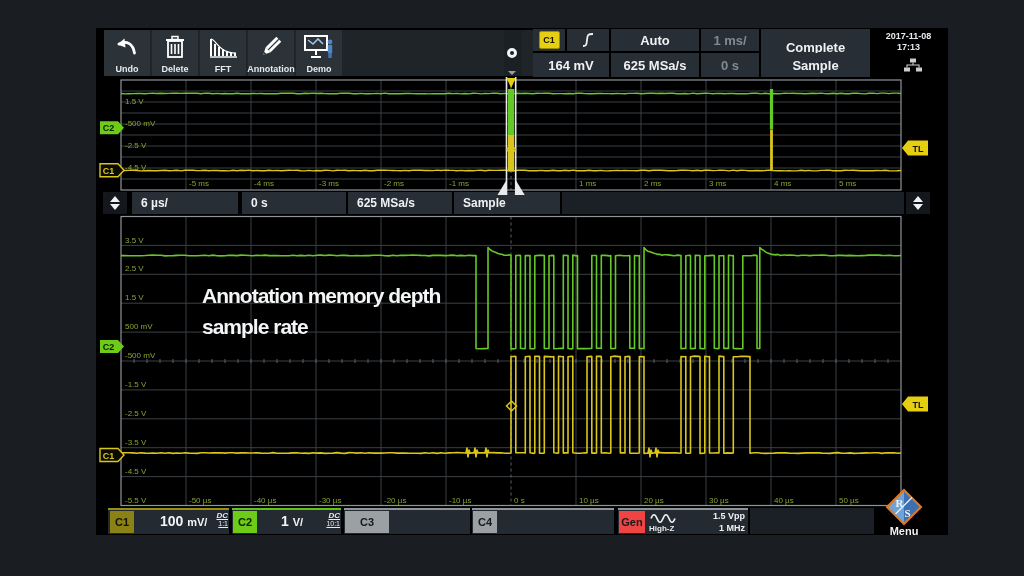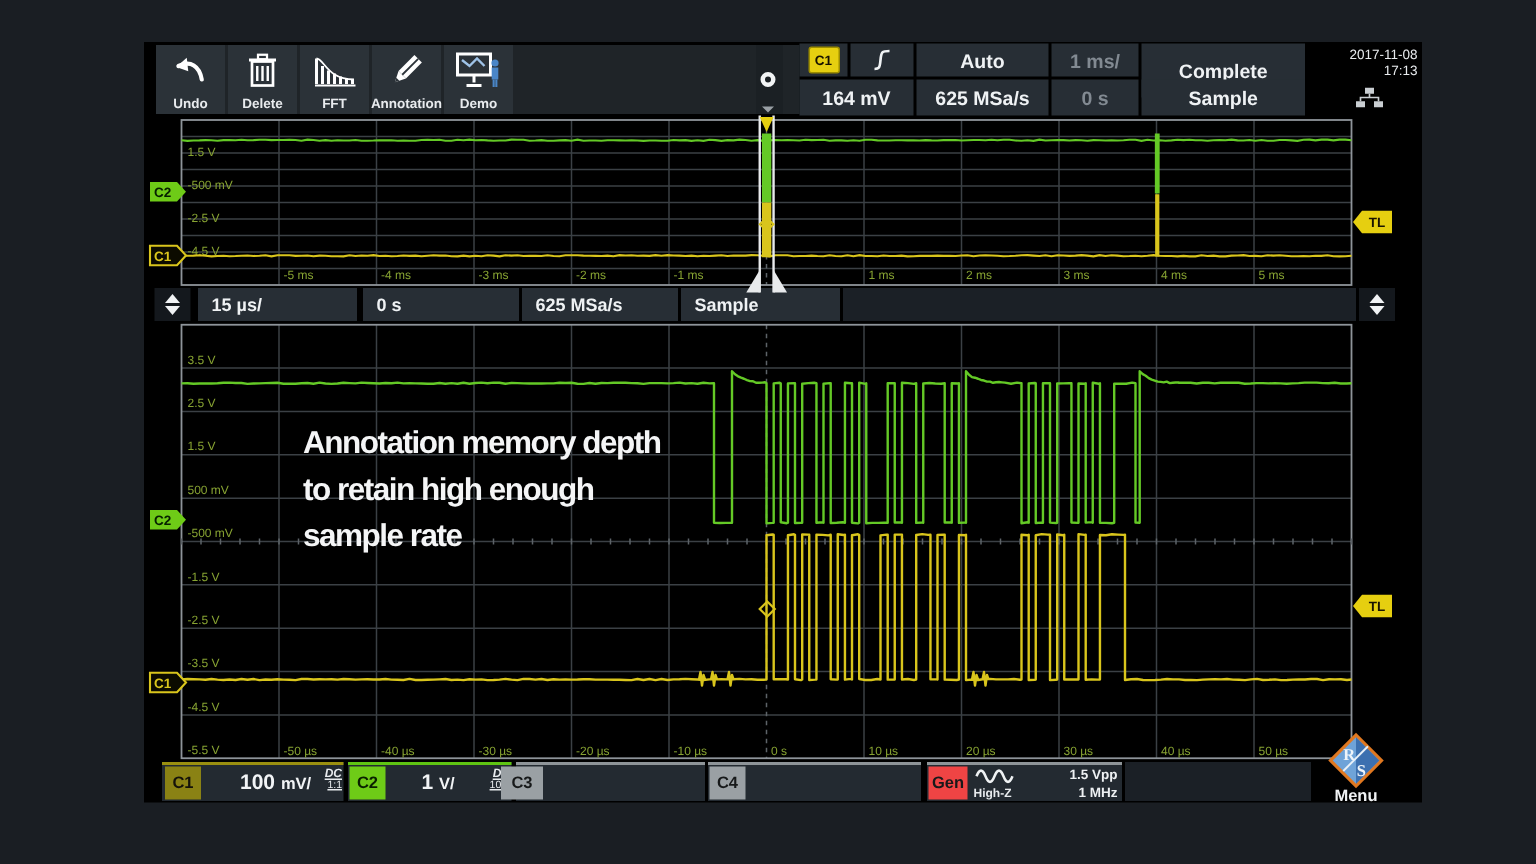--- a/index.html
+++ b/index.html
@@ -14,21 +14,21 @@
         align-items:center;justify-content:flex-end;padding-bottom:2px;box-sizing:border-box;}
   .tbtn .ticon{flex:1;display:flex;align-items:center;justify-content:center;width:100%;}
   .tbtn .tlabel{color:#e8ebee;font-size:9px;font-weight:bold;line-height:10px;white-space:nowrap;}
   #tb-column{left:408px;top:2px;width:18px;height:46px;background:#1b2024;}
   
   .cell{position:absolute;background:#272e35;display:flex;align-items:center;justify-content:center;
         color:#eff2f4;font-size:13px;font-weight:bold;white-space:nowrap;}
   .cell.dim{color:#828a92;}
   .srcbadge{width:19px;height:16px;background:#e6cf10;border:1px solid #9c8c00;border-radius:2px;
         color:#151000;font-size:9px;font-weight:bold;display:flex;align-items:center;justify-content:center;}
-  #datetime{color:#e8ebee;font-size:9px;line-height:10.5px;text-align:right;font-weight:normal;}
+  #datetime{color:#e8ebee;font-size:9px;line-height:10.5px;text-align:center;font-weight:bold;}
   
   .zcell{position:absolute;background:#272e35;display:flex;align-items:center;
          color:#eff2f4;font-size:12px;font-weight:bold;padding-left:9px;box-sizing:border-box;white-space:nowrap;}
   .spinner{position:absolute;background:#14181d;display:flex;flex-direction:column;align-items:center;justify-content:center;gap:2px;}
   .spinner .up{width:0;height:0;border-left:5px solid transparent;border-right:5px solid transparent;border-bottom:6px solid #f0f2f4;}
   .spinner .dn{width:0;height:0;border-left:5px solid transparent;border-right:5px solid transparent;border-top:6px solid #f0f2f4;}
   
   #annot{color:#f4f5f6;font-size:21px;line-height:31px;font-weight:bold;letter-spacing:-1px;}
   
   .bcell{position:absolute;background:#232a31;box-sizing:border-box;}
@@ -144,21 +144,21 @@
             <rect x="13" y="9.5" width="6" height="4" fill="#c9ced2"></rect>
             <path d="M10 4.5 V7 M4 9.5 V7 H16 V9.5" fill="none" stroke="#c9ced2" stroke-width="1.1"></path>
           </svg></div>
       </div>
 
     <div class="abs" id="zoombar" style="left: 0px; top: 164px; width: 852px; height: 22px;">
         <div class="spinner" style="left: 7px; top: 0px; width: 24px; height: 22px;">
           <div class="up"></div>
           <div class="dn"></div>
         </div>
-        <div class="zcell" style="left: 36px; top: 0px; width: 106px; height: 22px;">15 µs/</div>
+        <div class="zcell" style="left: 36px; top: 0px; width: 106px; height: 22px;">6 µs/</div>
         <div class="zcell" style="left: 146px; top: 0px; width: 104px; height: 22px;">0 s</div>
         <div class="zcell" style="left: 252px; top: 0px; width: 104px; height: 22px;">625 MSa/s</div>
         <div class="zcell" style="left: 358px; top: 0px; width: 106px; height: 22px;">Sample</div>
         <div style="position: absolute; left: 466px; top: 0px; width: 342px; height: 22px; background: rgb(27, 32, 38);"></div>
         <div class="spinner" style="left: 810px; top: 0px; width: 24px; height: 22px;">
           <div class="up"></div>
           <div class="dn"></div>
         </div>
       </div>
 
@@ -325,41 +325,40 @@
         <path d="M4 312 L22 312 L28 318.5 L22 325 L4 325 Z" fill="#6ecb17"></path>
         <text x="12.5" y="322" fill="#062000" font-size="9" font-family="Liberation Sans, sans-serif" font-weight="bold" text-anchor="middle">C2</text>
         <path d="M4 420.5 L22 420.5 L28 427 L22 433.5 L4 433.5 Z" fill="#0c0b00" stroke="#d9c51c" stroke-width="1.4"></path>
         <text x="12.5" y="430.5" fill="#d9c51c" font-size="9" font-family="Liberation Sans, sans-serif" font-weight="bold" text-anchor="middle">C1</text>
         <path d="M832 368.5 L812 368.5 L806 376 L812 383.5 L832 383.5 Z" fill="#e6cf10"></path>
         <text x="822" y="379.5" fill="#1a1400" font-size="9" font-family="Liberation Sans, sans-serif" font-weight="bold" text-anchor="middle">TL</text>
       </svg>
 
     <div class="abs" id="annot" style="left:106px;top:252px;">
         <div>Annotation memory depth</div>
-        <div>to retain high enough</div>
         <div>sample rate</div>
       </div>
 
     <div class="abs" id="chbar" style="left: 0px; top: 480px; width: 852px; height: 27px;">
         <div class="bcell" style="left: 12px; top: 0px; width: 121px; height: 26px; border-top: 2px solid rgb(154, 143, 16);"></div>
         <div class="chbadge" style="left: 14px; top: 3px; width: 24px; height: 22px; background: rgb(138, 130, 20); color: rgb(20, 18, 10);">C1</div>
         <div class="chval" style="left: 64px; top: 5px;"><span>100</span> <span class="unit">mV/</span></div>
         <div class="dcmark" style="left: 112px; top: 4px; width: 20px;">
           <div class="dc">DC</div>
           <div class="ratio">1:1</div>
         </div>
         <div class="bcell" style="left: 136px; top: 0px; width: 109px; height: 26px; border-top: 2px solid rgb(95, 196, 19);"></div>
         <div class="chbadge" style="left: 137px; top: 3px; width: 24px; height: 22px; background: rgb(110, 203, 23); color: rgb(10, 32, 0);">C2</div>
         <div class="chval" style="left: 185px; top: 5px;"><span>1</span> <span class="unit">V/</span></div>
         <div class="dcmark" style="left: 224px; top: 4px; width: 20px;">
           <div class="dc">DC</div>
           <div class="ratio">10:1</div>
         </div>
         <div class="bcell" style="left: 248px; top: 0px; width: 126px; height: 26px; border-top: 2px solid rgb(142, 148, 152);"></div>
-        <div class="chbadge" style="left: 238px; top: 3px; width: 28px; height: 22px; background: rgb(154, 160, 164); color: rgb(23, 25, 26);">C3</div>
+        <div class="chbadge" style="left: 249px; top: 3px; width: 44px; height: 22px; background: rgb(154, 160, 164); color: rgb(23, 25, 26);">C3</div>
         <div class="bcell" style="left: 376px; top: 0px; width: 142px; height: 26px; border-top: 2px solid rgb(142, 148, 152);"></div>
         <div class="chbadge" style="left: 377px; top: 3px; width: 24px; height: 22px; background: rgb(154, 160, 164); color: rgb(23, 25, 26);">C4</div>
         <div class="bcell" style="left: 522px; top: 0px; width: 130px; height: 26px; border-top: 2px solid rgb(142, 148, 152);"></div>
         <div class="chbadge" style="left: 523px; top: 3px; width: 26px; height: 22px; background: #ef4444; color: rgb(23, 25, 26);">Gen</div>
         <div style="position: absolute; left: 554px; top: 2px;"><svg width="26" height="11" viewBox="0 0 26 11">
             <path d="M1 5.5 Q 4 -2 7 5.5 Q 10 13 13 5.5 Q 16 -2 19 5.5 Q 22 13 25 5.5" fill="none" stroke="#eef1f3" stroke-width="1.7"></path>
           </svg></div>
         <div id="highz" style="left: 553px; top: 16px;">High-Z</div>
         <div id="genvals" style="left: 561px; top: 2px; width: 88px;">
           <div>1.5 Vpp</div>

